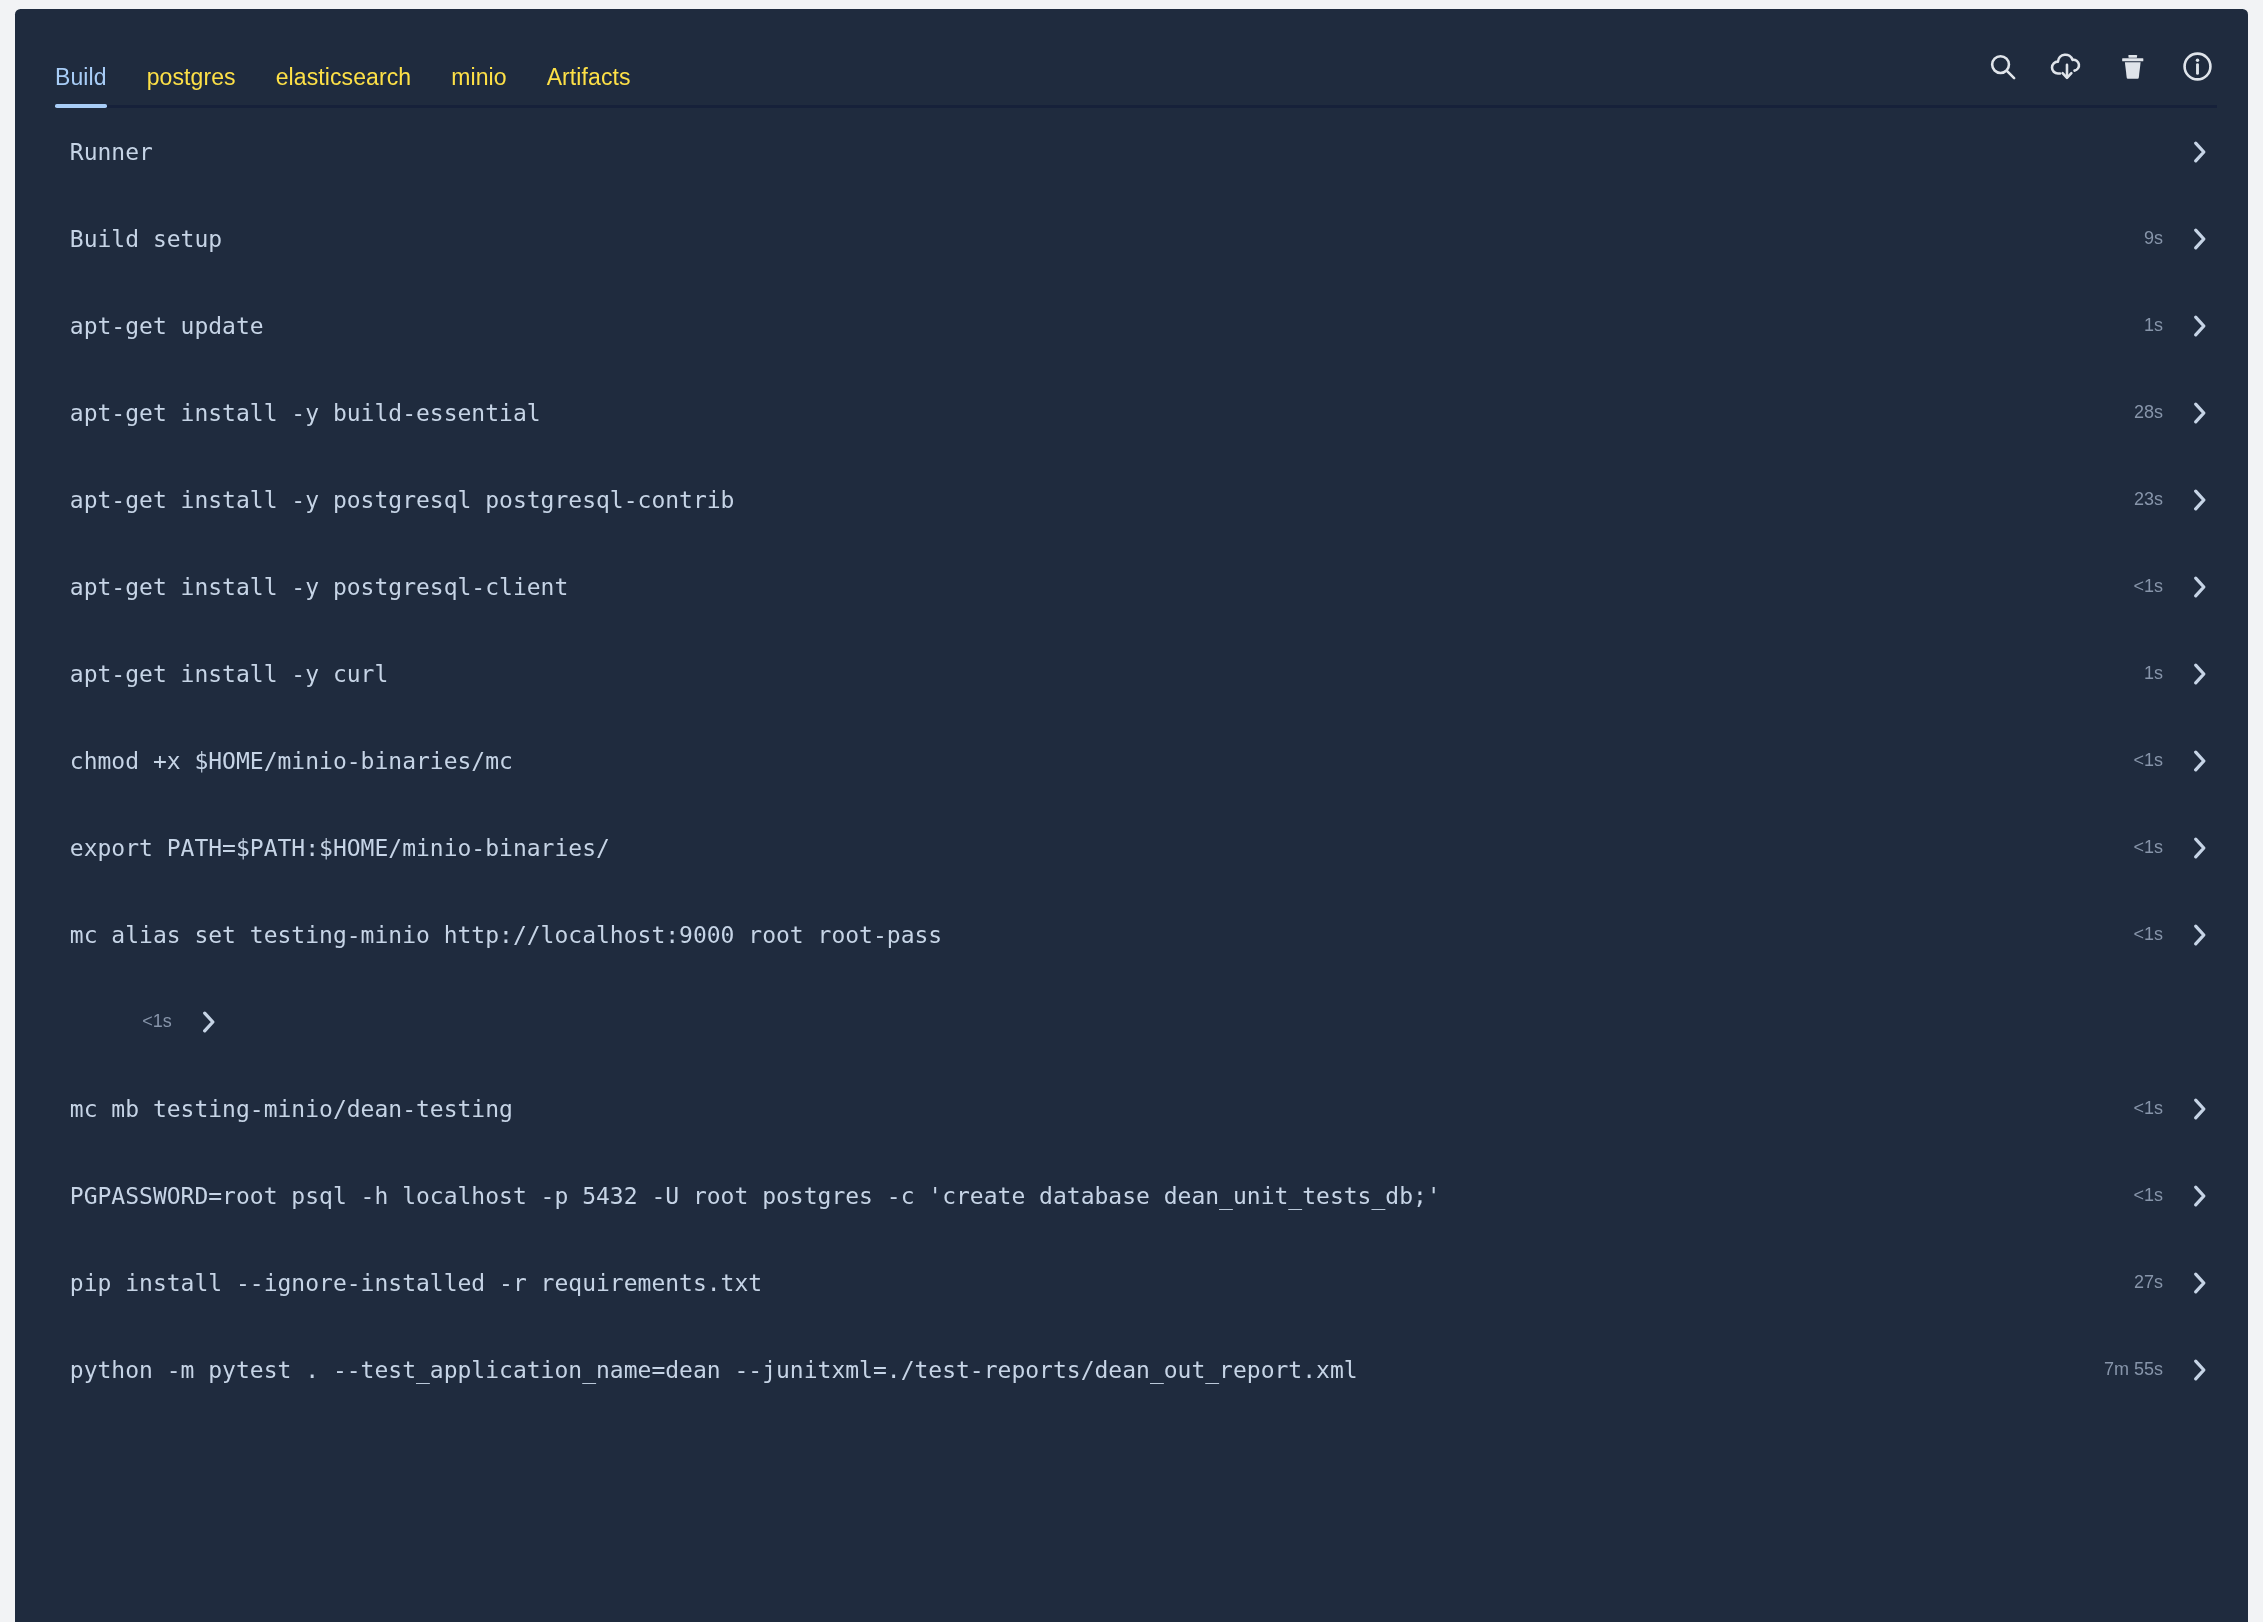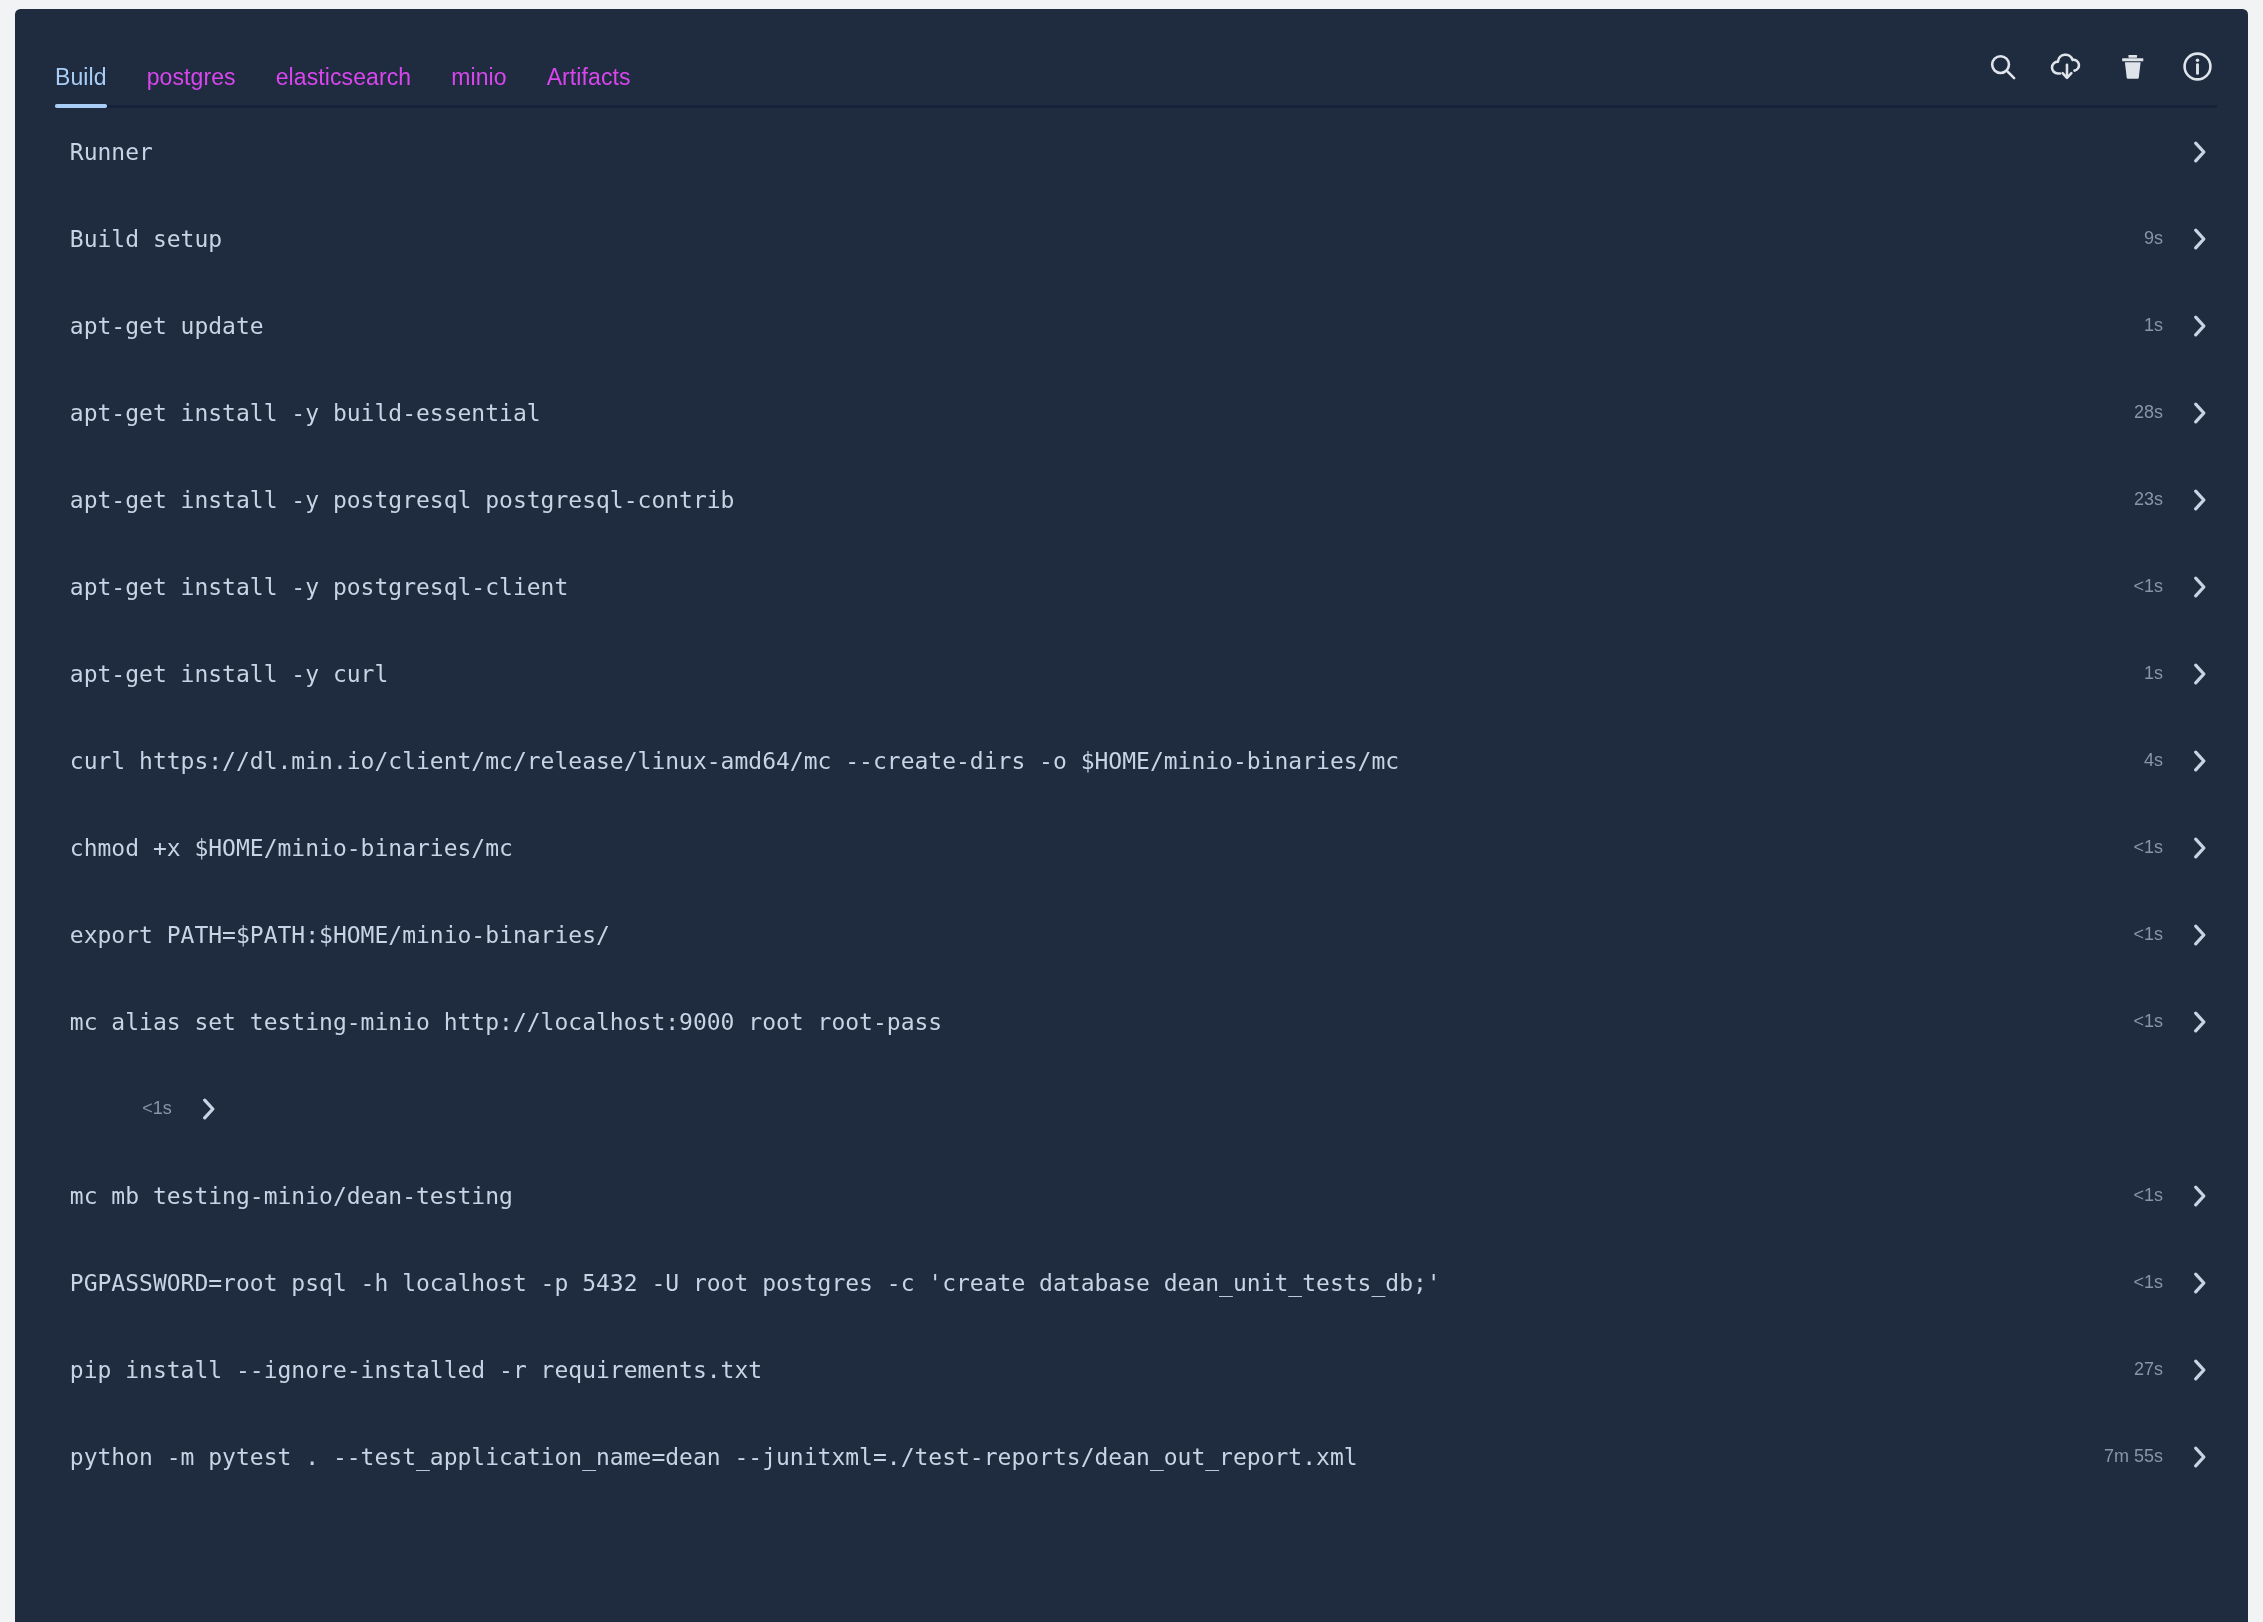--- a/index.html
+++ b/index.html
@@ -50,21 +50,21 @@
   .tabs {
     display: flex;
     align-items: flex-start;
     gap: 0;
     padding-left: 9.2px;
   }
   .tab {
     position: relative;
     font-size: 23px;
     line-height: 1;
-    color: #d946ef;
+    color: #fde047;
     padding: 0 20px 19.4px 20px;
     cursor: pointer;
     white-space: nowrap;
     letter-spacing: 0.1px;
   }
   .tab:first-child { padding-left: 0; }
   .tab.active { color: #a8cdf7; }
   .tab.active::after {
     content: "";
     position: absolute;
@@ -270,31 +270,20 @@
         <div class="row-right">
           <div class="row-duration">1s</div>
           <div class="chev">
             <svg width="14.8" height="24" viewBox="0 0 10 16" fill="none" stroke="#c6d4e6" stroke-width="2.2" stroke-linecap="round" stroke-linejoin="round">
               <polyline points="2.5,2 8,8 2.5,14"></polyline>
             </svg>
           </div>
         </div>
       </div>
       <div class="row">
-        <div class="row-label">curl https://dl.min.io/client/mc/release/linux-amd64/mc --create-dirs -o $HOME/minio-binaries/mc</div>
-        <div class="row-right">
-          <div class="row-duration">4s</div>
-          <div class="chev">
-            <svg width="14.8" height="24" viewBox="0 0 10 16" fill="none" stroke="#c6d4e6" stroke-width="2.2" stroke-linecap="round" stroke-linejoin="round">
-              <polyline points="2.5,2 8,8 2.5,14"></polyline>
-            </svg>
-          </div>
-        </div>
-      </div>
-      <div class="row">
         <div class="row-label">chmod +x $HOME/minio-binaries/mc</div>
         <div class="row-right">
           <div class="row-duration">&lt;1s</div>
           <div class="chev">
             <svg width="14.8" height="24" viewBox="0 0 10 16" fill="none" stroke="#c6d4e6" stroke-width="2.2" stroke-linecap="round" stroke-linejoin="round">
               <polyline points="2.5,2 8,8 2.5,14"></polyline>
             </svg>
           </div>
         </div>
       </div>

